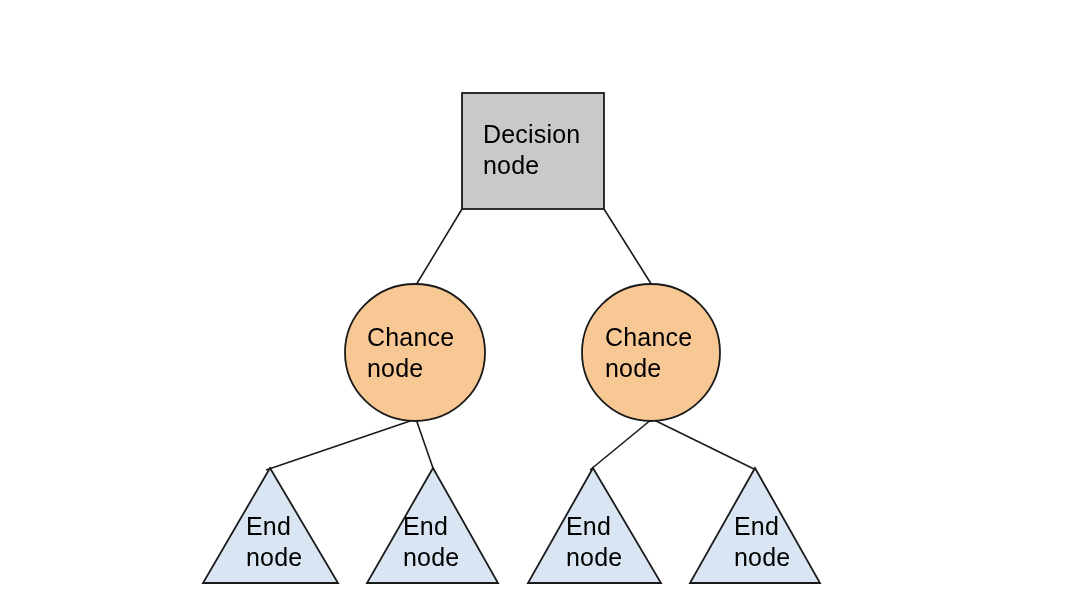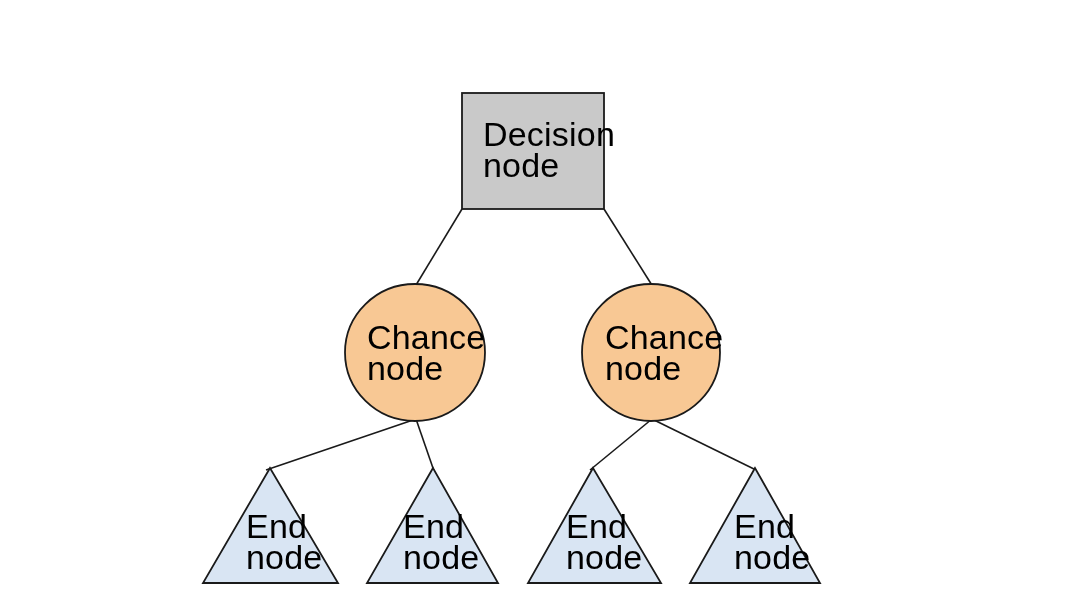--- a/index.html
+++ b/index.html
@@ -10,21 +10,21 @@
     position: relative;
     overflow: hidden;
     font-family: "Liberation Sans", sans-serif;
   }
   .stage { position: absolute; left: 0; top: 0; width: 1066px; height: 616px; }
   .stage svg { position: absolute; left: 0; top: 0; display: block; }
   .shape { stroke: #1a1a1a; stroke-width: 1.8px; }
   .edge  { stroke: #1a1a1a; stroke-width: 1.6px; fill: none; }
   .node-label {
     position: absolute;
-    font-size: 34px;
+    font-size: 25px;
     line-height: 31px;
     color: #000000;
     white-space: pre-line;
     text-align: left;
     letter-spacing: 0.2px;
   }
 </style>
 </head>
 <body>
 

